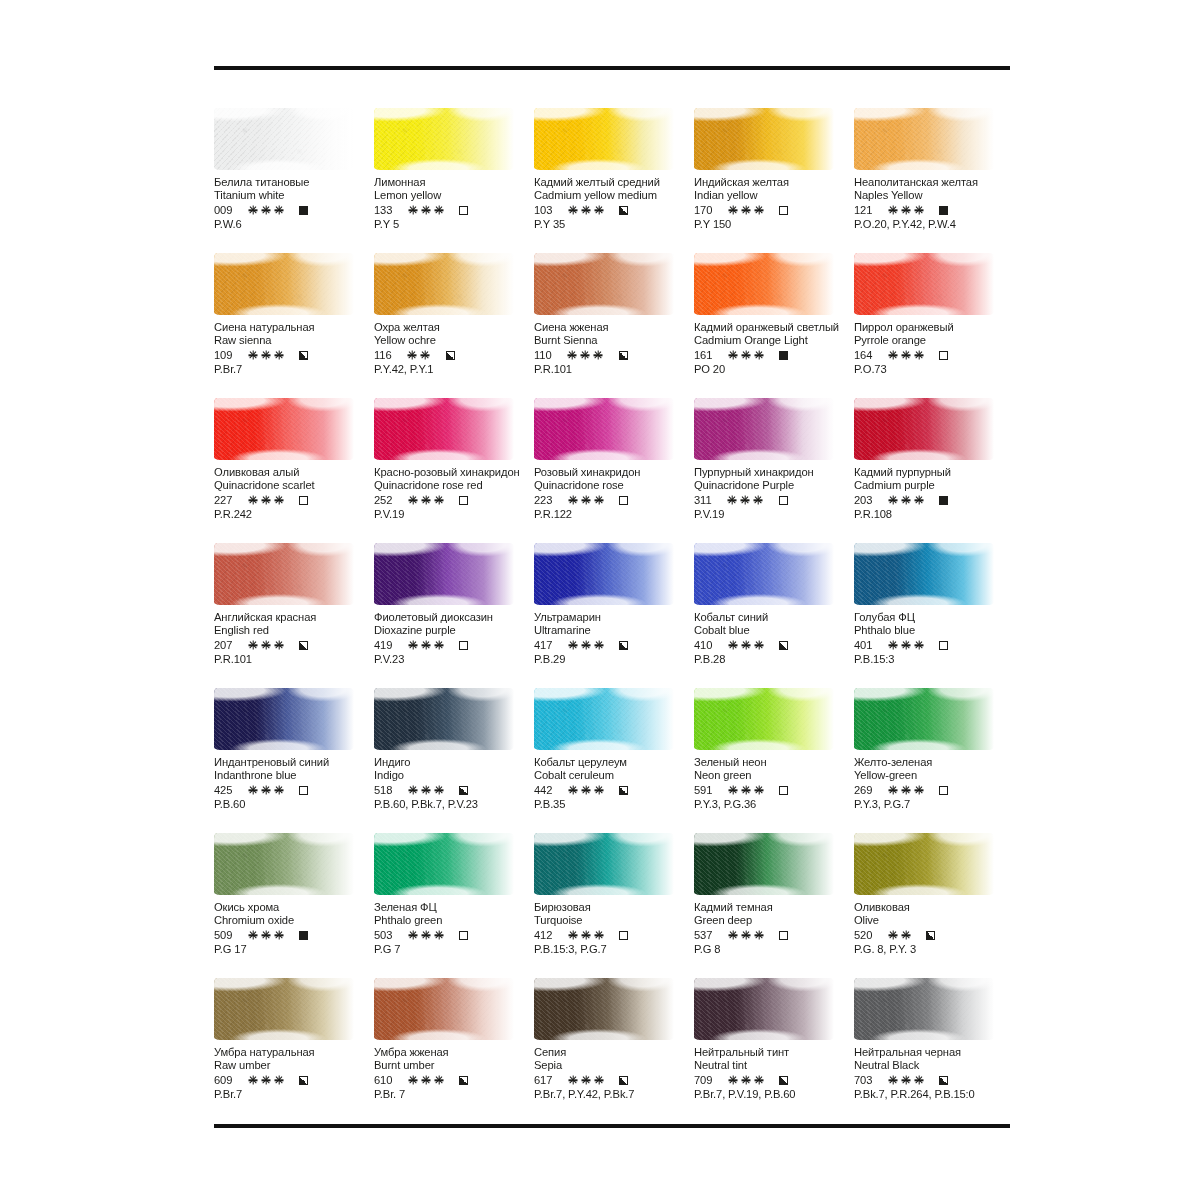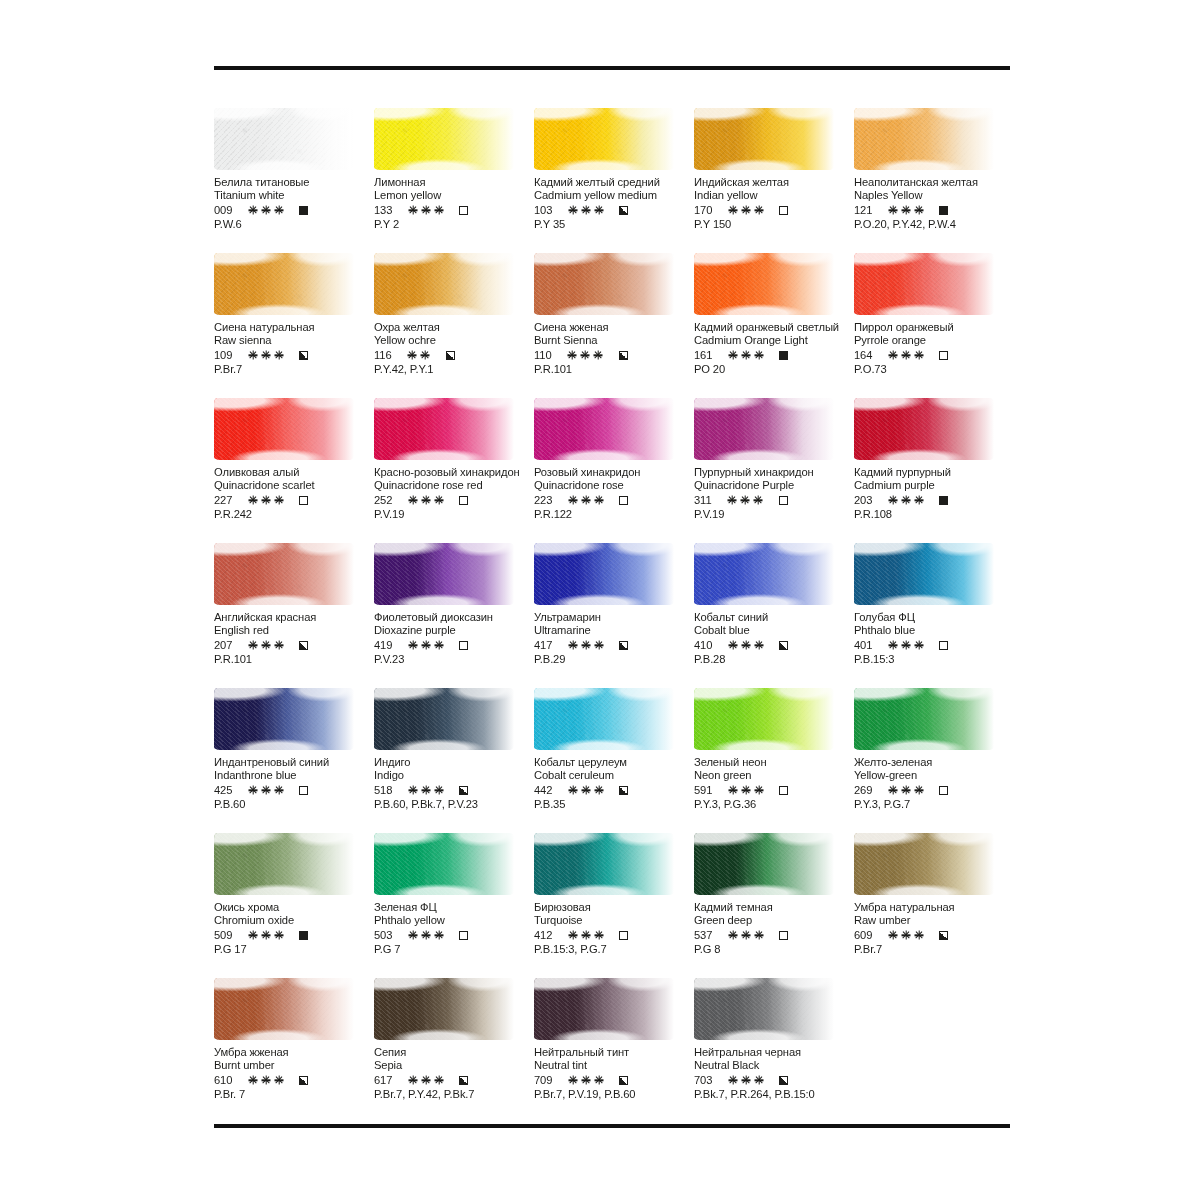--- a/index.html
+++ b/index.html
@@ -208,21 +208,21 @@
               <i class="d1"></i>
               <i class="d2"></i>
             </span>
             <span class="star">
               <i class="d1"></i>
               <i class="d2"></i>
             </span>
           </span>
           <span class="opacity-box transparent"></span>
         </div>
-        <div class="pigment">P.Y 2</div>
+        <div class="pigment">P.Y 5</div>
       </div>
       <div class="cell">
         <div class="swatch">
           <div class="wash" style="background: linear-gradient(90deg, rgb(250, 196, 0) 0%, rgb(250, 196, 0) 30%, rgb(251, 214, 22) 52%, rgb(246, 239, 176) 78%, rgba(255, 255, 255, 0.05) 100%);"></div>
           <div class="grain"></div>
           <div class="edge"></div>
         </div>
         <div class="names">
           <div class="name-ru">Кадмий желтый средний</div>
           <div class="name-en">Cadmium yellow medium</div>
@@ -934,21 +934,21 @@
         <div class="pigment">P.G 17</div>
       </div>
       <div class="cell">
         <div class="swatch">
           <div class="wash" style="background: linear-gradient(90deg, rgb(0, 160, 97) 0%, rgb(0, 160, 97) 30%, rgb(43, 180, 125) 52%, rgb(165, 217, 197) 78%, rgba(255, 255, 255, 0.05) 100%);"></div>
           <div class="grain"></div>
           <div class="edge"></div>
         </div>
         <div class="names">
           <div class="name-ru">Зеленая ФЦ</div>
-          <div class="name-en">Phthalo yellow</div>
+          <div class="name-en">Phthalo green</div>
         </div>
         <div class="meta">
           <span class="code">503</span>
           <span class="stars">
             <span class="star">
               <i class="d1"></i>
               <i class="d2"></i>
             </span>
             <span class="star">
               <i class="d1"></i>
@@ -1015,20 +1015,46 @@
               <i class="d2"></i>
             </span>
             <span class="star">
               <i class="d1"></i>
               <i class="d2"></i>
             </span>
           </span>
           <span class="opacity-box transparent"></span>
         </div>
         <div class="pigment">P.G 8</div>
+      </div>
+      <div class="cell">
+        <div class="swatch">
+          <div class="wash" style="background: linear-gradient(90deg, rgb(138, 132, 22) 0%, rgb(138, 132, 22) 30%, rgb(163, 155, 46) 52%, rgb(224, 220, 158) 78%, rgba(255, 255, 255, 0.05) 100%);"></div>
+          <div class="grain"></div>
+          <div class="edge"></div>
+        </div>
+        <div class="names">
+          <div class="name-ru">Оливковая</div>
+          <div class="name-en">Olive</div>
+        </div>
+        <div class="meta">
+          <span class="code">520</span>
+          <span class="stars">
+            <span class="star">
+              <i class="d1"></i>
+              <i class="d2"></i>
+            </span>
+            <span class="star">
+              <i class="d1"></i>
+              <i class="d2"></i>
+            </span>
+          </span>
+          <span class="opacity-box semi"></span>
+        </div>
+        <div class="pigment">P.G. 8, P.Y. 3</div>
       </div>
       <div class="cell">
         <div class="swatch">
           <div class="wash" style="background: linear-gradient(90deg, rgb(138, 115, 64) 0%, rgb(138, 115, 64) 30%, rgb(163, 142, 91) 52%, rgb(216, 205, 170) 78%, rgba(255, 255, 255, 0.05) 100%);"></div>
           <div class="grain"></div>
           <div class="edge"></div>
         </div>
         <div class="names">
           <div class="name-ru">Умбра натуральная</div>
           <div class="name-en">Raw umber</div>

